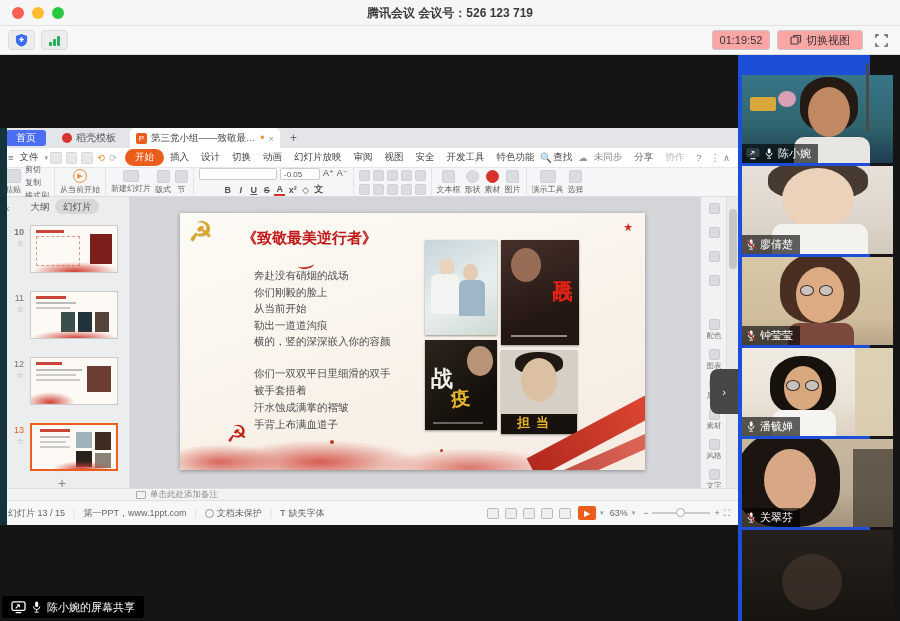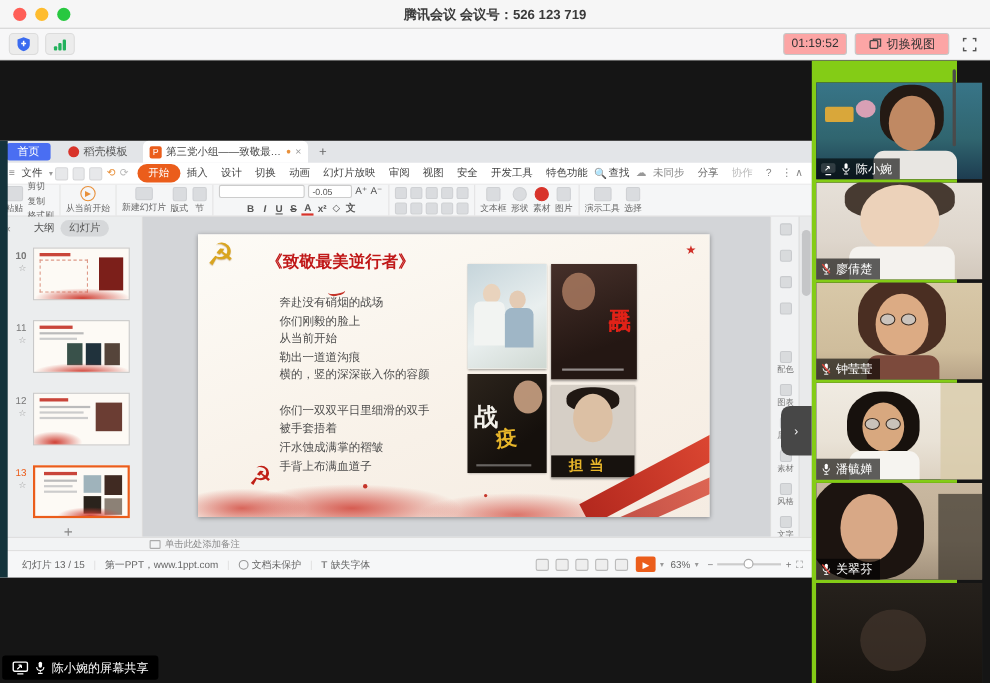--- a/index.html
+++ b/index.html
@@ -64,21 +64,21 @@
 
   .notes { position:absolute; left:0; top:360px; width:738px; height:12px; background:#f2f3f4; border-top:1px solid #ddd; font-size:8.5px; color:#8a8a8a; display:flex; align-items:center; }
   .statusbar { position:absolute; left:0; top:372px; width:738px; height:25px; background:#f6f7f8; border-top:1px solid #e0e0e0; display:flex; align-items:center; font-size:9px; color:#666; }
   .sic { width:12px; height:11px; border:1px solid #bbb; background:#eee; border-radius:2px; margin:0 3px; }
   .playbtn { width:18px; height:14px; background:#eb5d1b; border-radius:2px; color:#fff; font-size:8px; display:flex; align-items:center; justify-content:center; margin:0 4px; }
 
   
   .sharepill { position:absolute; left:2px; top:541px; height:22px; background:#000; border-radius:3px; display:flex; align-items:center; gap:5px; padding:0 9px; color:#fff; font-size:11px; }
 
   
-  .sidebar { position:absolute; left:738px; top:0; width:132px; height:566px; background:#84cc16; }
+  .sidebar { position:absolute; left:738px; top:0; width:132px; height:566px; background:#1d4ed8; }
   .tile { position:absolute; left:4px; width:151px; height:88px; background:#222; overflow:hidden; }
   .badge { position:absolute; left:0; bottom:0; background:rgba(0,0,0,.62); color:#fff; font-size:11px; display:flex; align-items:center; gap:4px; padding:2px 7px 2px 4px; }
   .face { position:absolute; border-radius:50%; }
   .hair { position:absolute; border-radius:46% 46% 40% 40%; }
   .shirt { position:absolute; border-radius:10px 10px 0 0; }
   .glasses { position:absolute; width:34px; height:11px; }
   .glasses i { position:absolute; top:0; width:14px; height:11px; border:1.5px solid #3a2c22; border-radius:50%; background:rgba(190,215,235,.55); }
 </style>
 </head>
 <body>
@@ -414,21 +414,21 @@
       <div style="position:absolute;left:2px;top:12px;width:8px;height:60px;background:#c5c6c8;border-radius:4px;"></div>
     </div>
     <div class="handle">›</div>
 
     <div class="notes">
       <span style="margin-left:136px;width:10px;height:8px;border:1px solid #aaa;border-radius:1px;display:inline-block;margin-right:4px;"></span>
       <span>单击此处添加备注</span>
     </div>
 
     <div class="statusbar">
-      <span style="margin-left:20px;">幻灯片 13 / 15</span>
+      <span style="margin-left:8px;">幻灯片 13 / 15</span>
       <span style="margin:0 8px;color:#ddd;">|</span>
       <span>第一PPT，www.1ppt.com</span>
       <span style="margin:0 8px;color:#ddd;">|</span>
       <span style="width:9px;height:9px;border:1px solid #999;border-radius:50%;display:inline-block;margin-right:3px;"></span>
       <span>文档未保护</span>
       <span style="margin:0 8px;color:#ddd;">|</span>
       <span style="font-weight:bold;color:#888;margin-right:3px;">T</span>
       <span>缺失字体</span>
       <span style="margin-left:auto;"></span>
       <span class="sic"></span>

